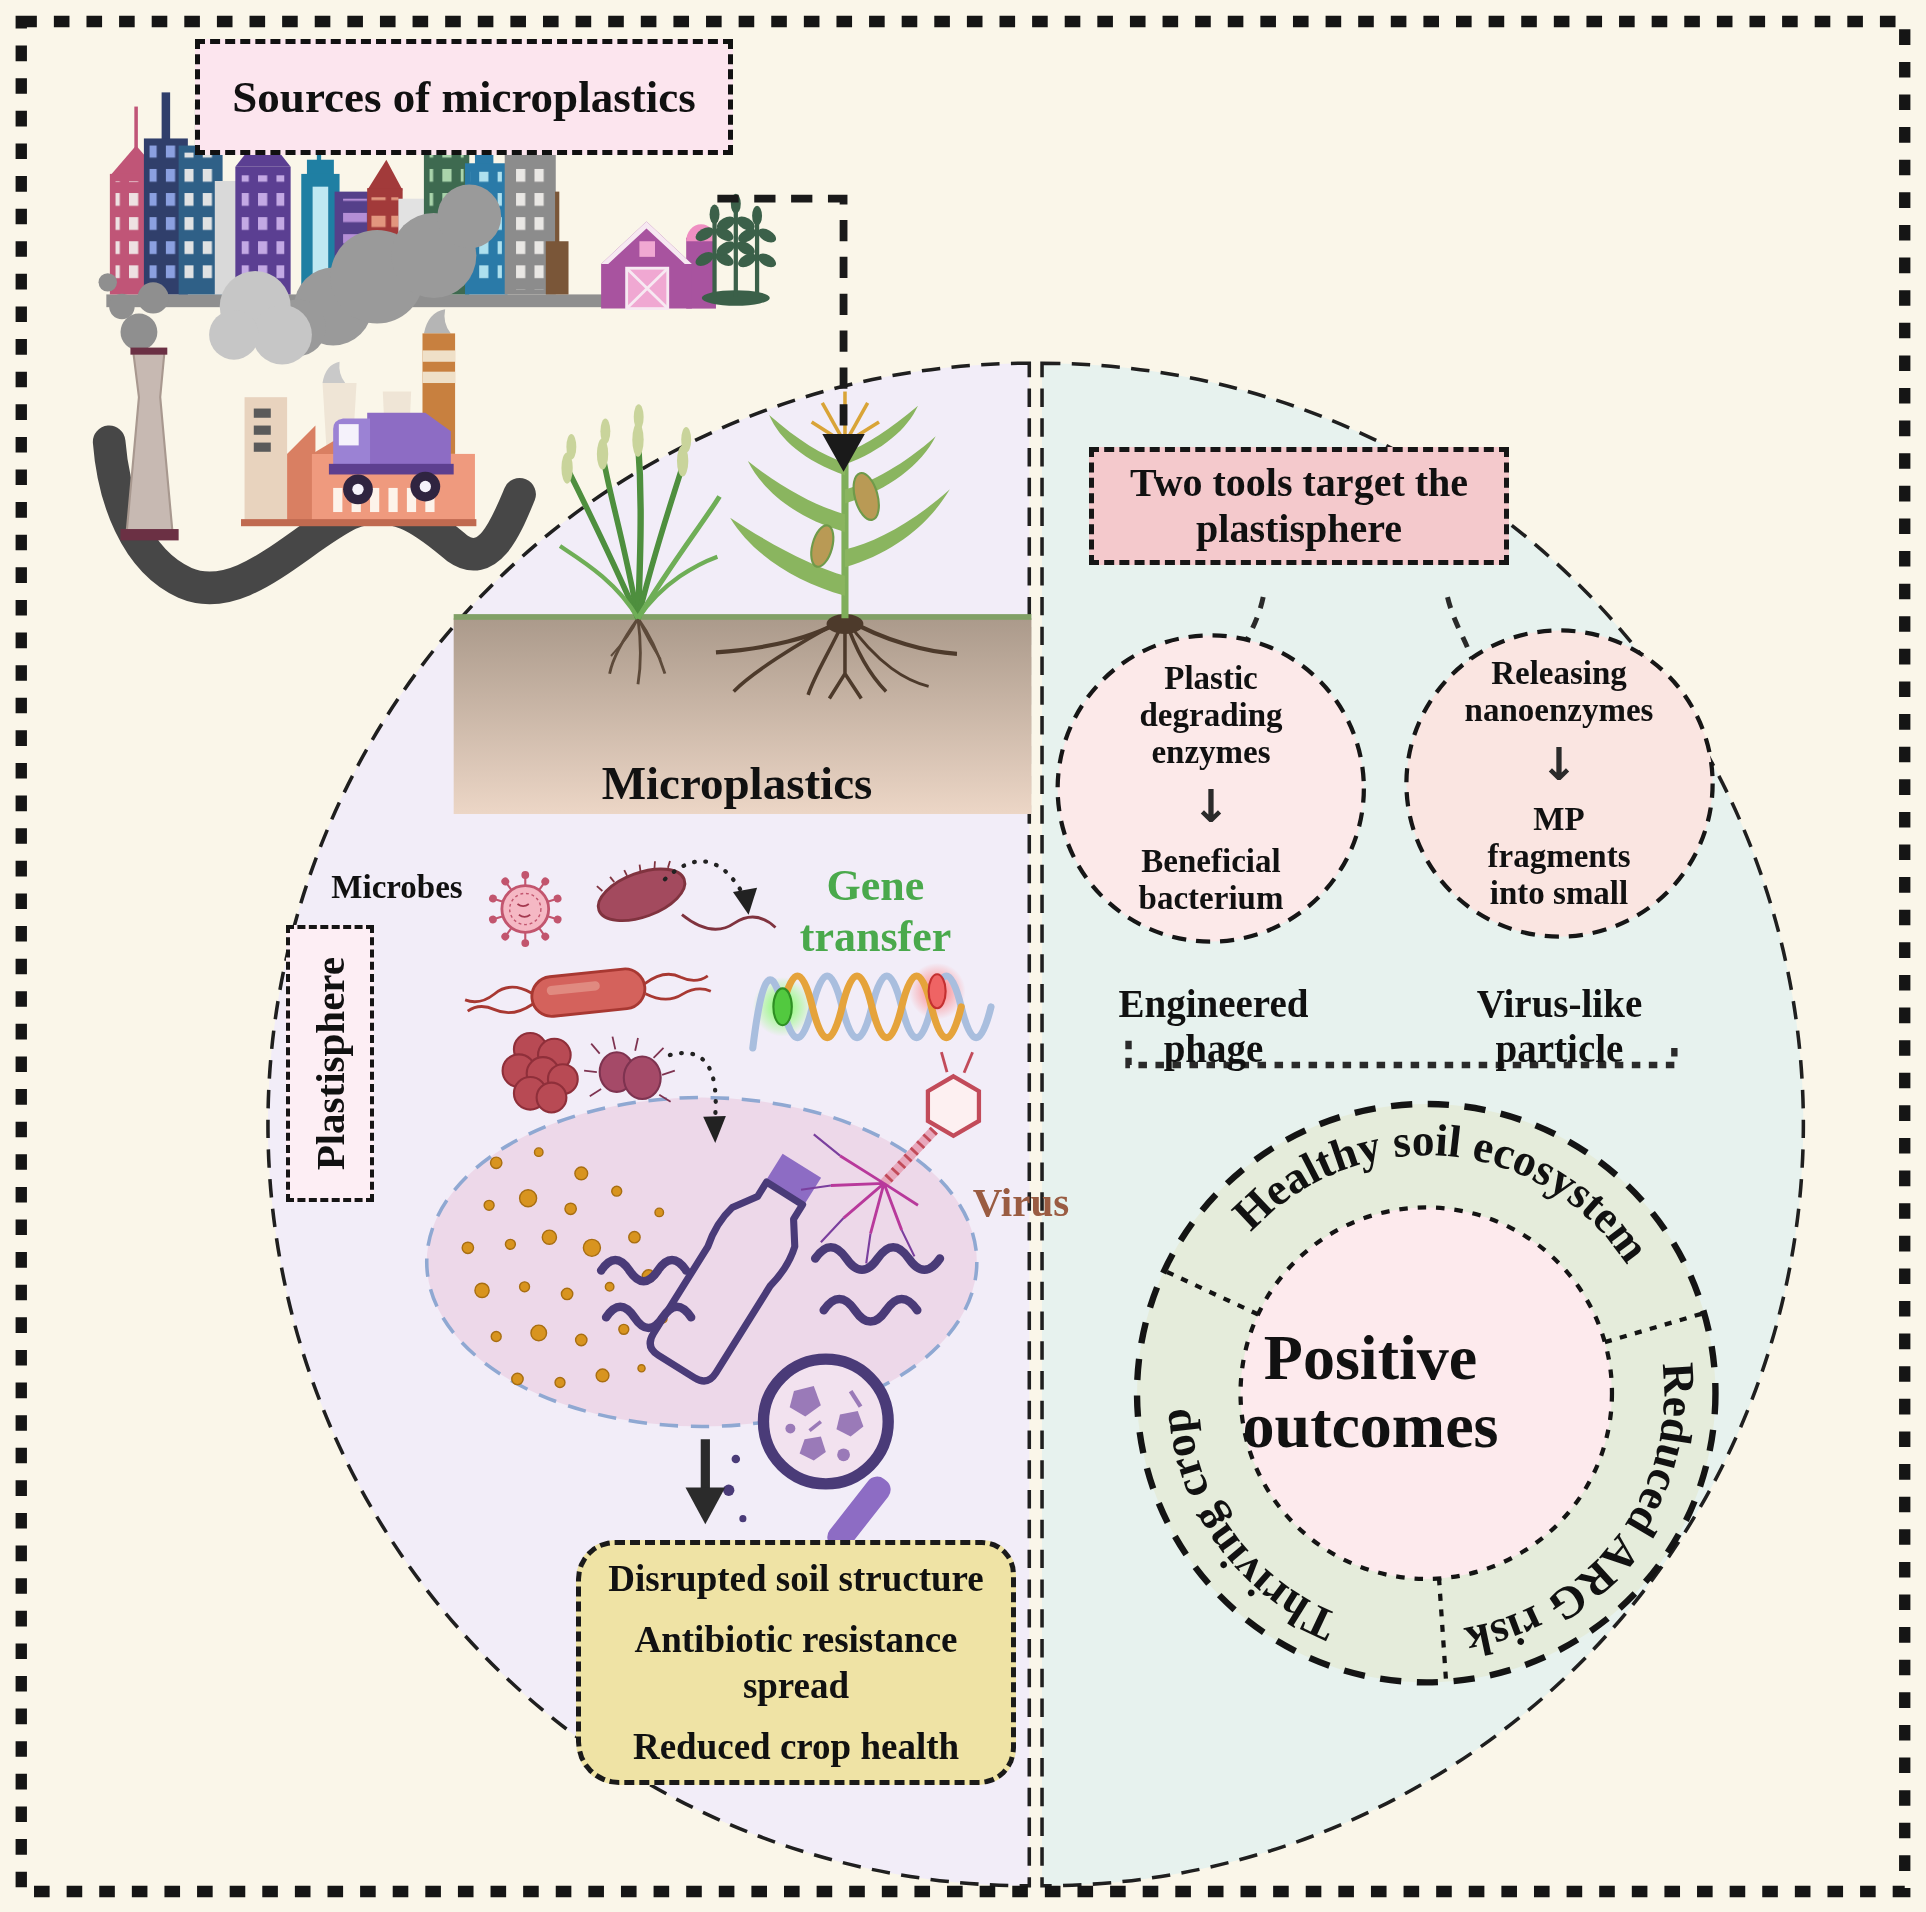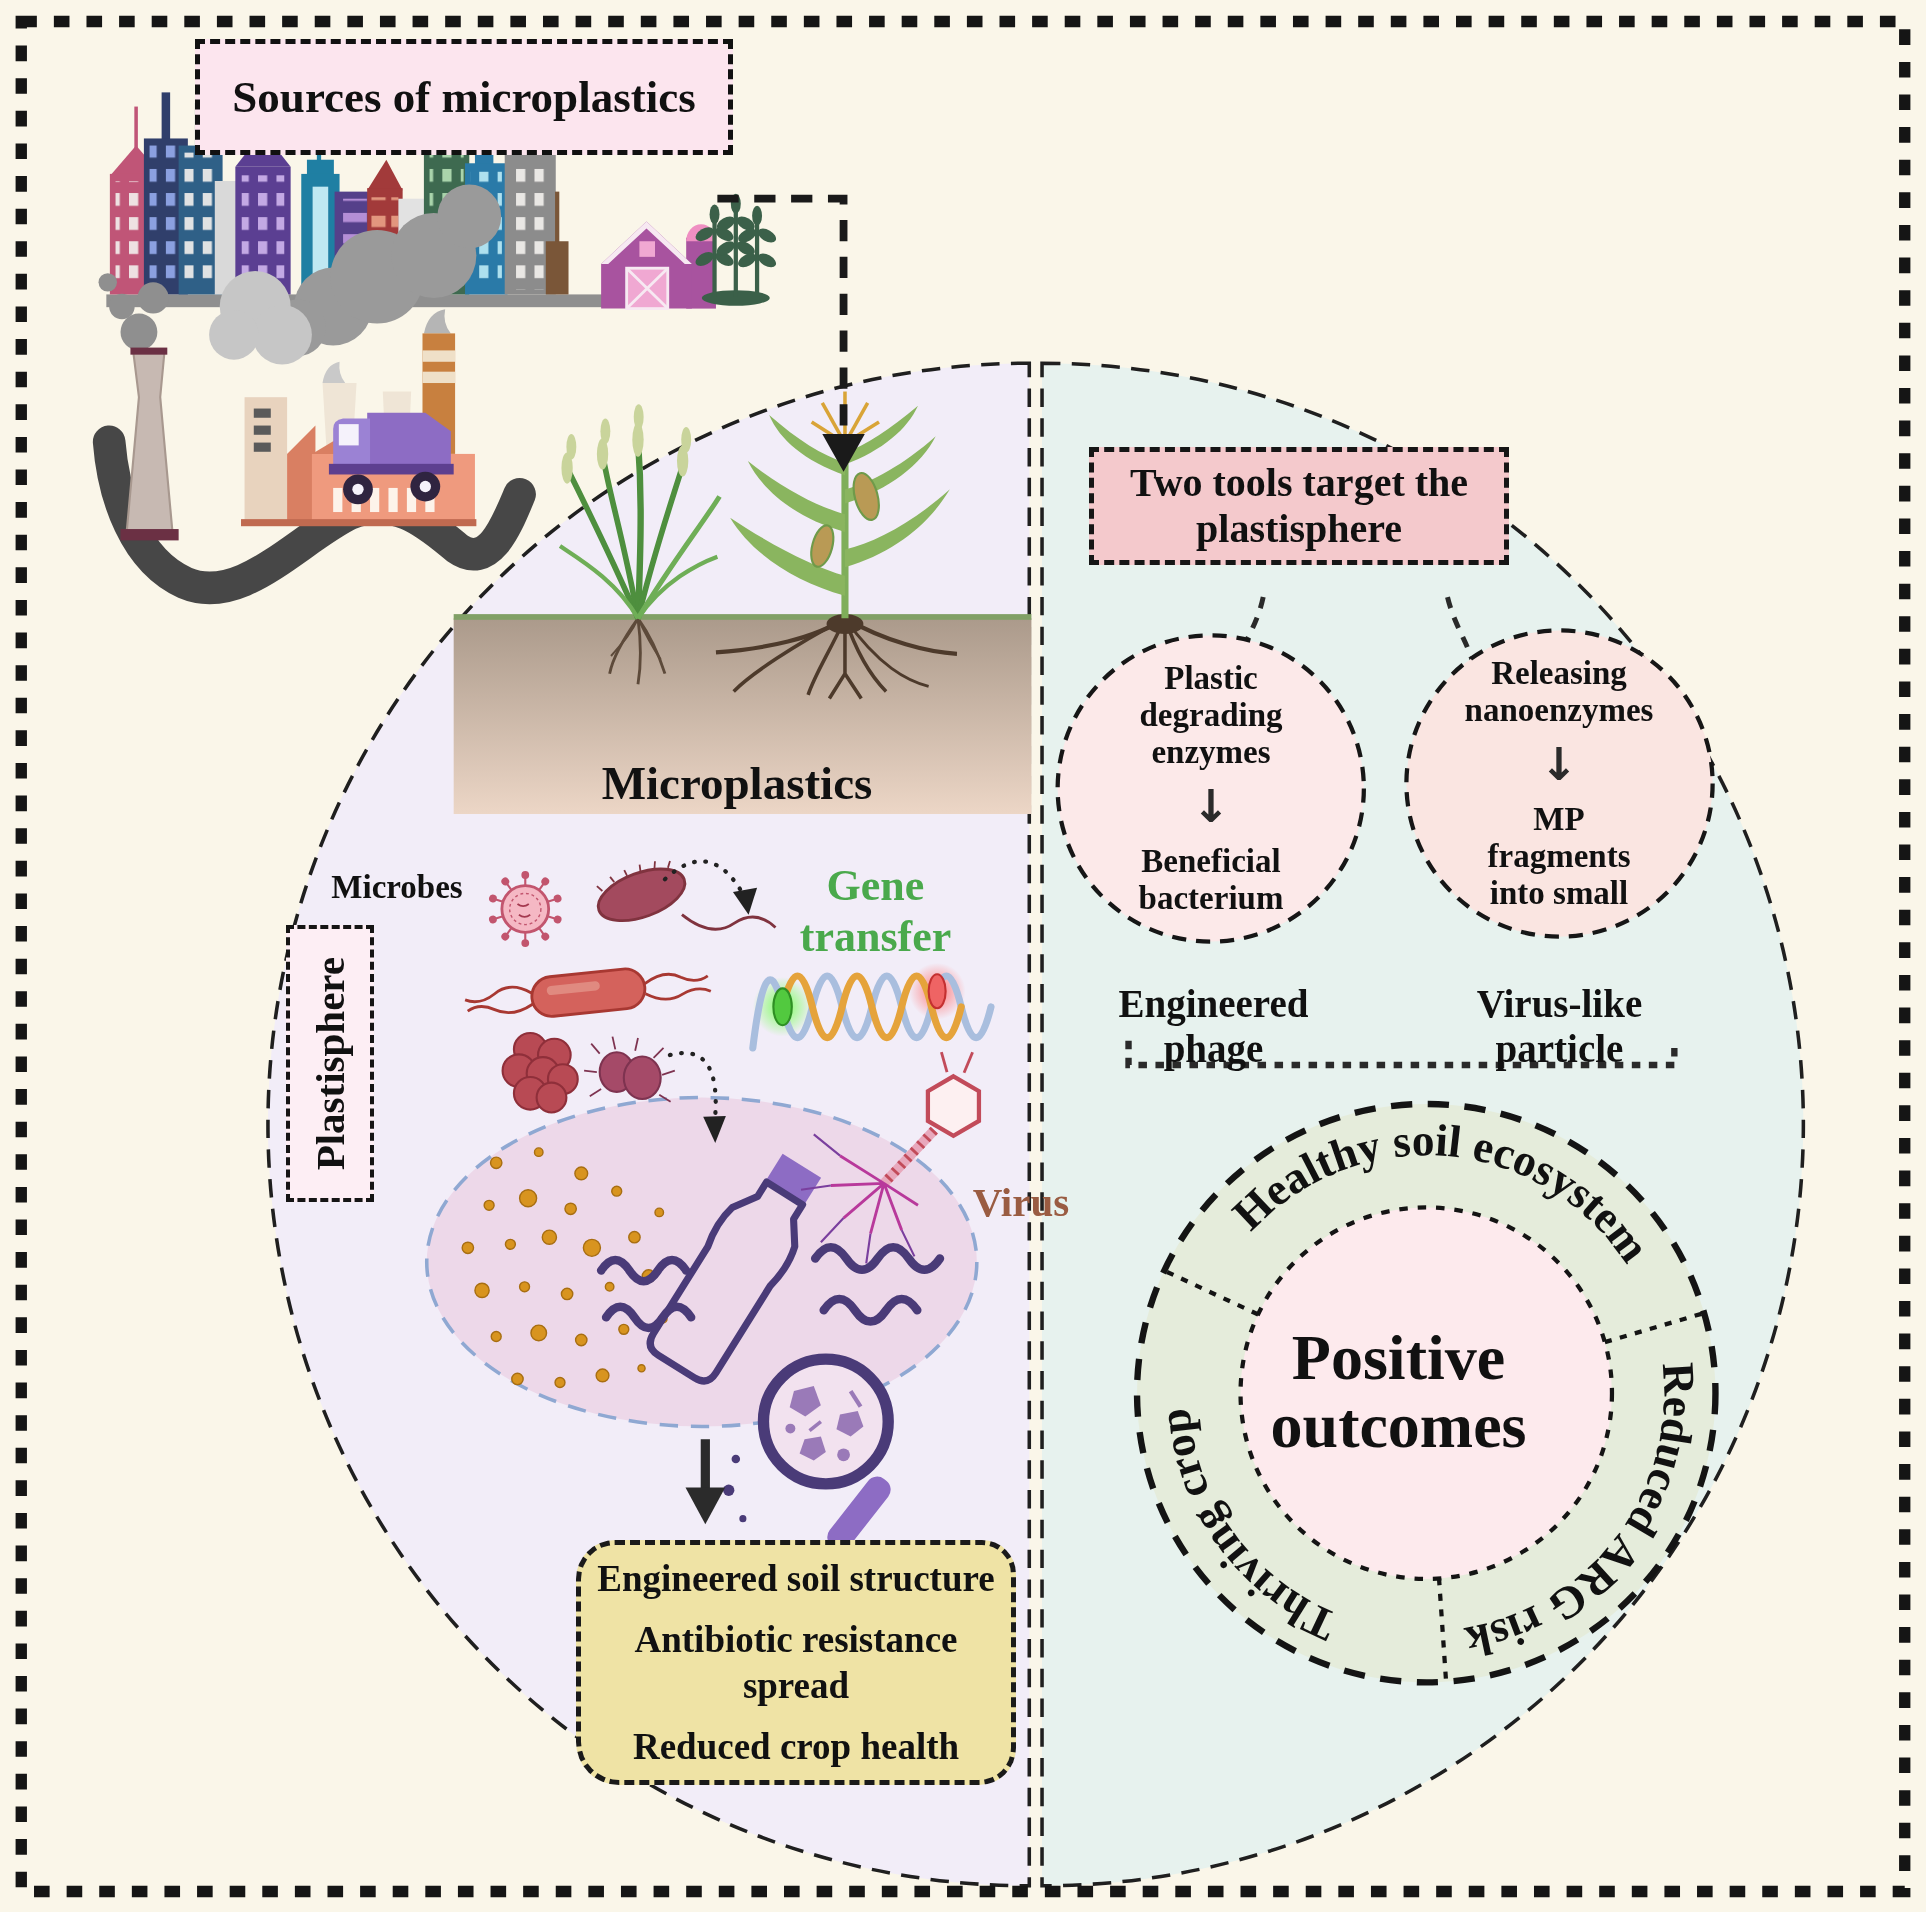--- a/index.html
+++ b/index.html
@@ -28,21 +28,21 @@
   #tools-box{left:1053px;top:447px;width:420px;height:118px;background:#f4c9cc;
              border:5.7px dashed #161616;box-sizing:border-box;font-size:40px;line-height:1.15;padding:0 8.5px;margin-left:36px;}
   .tool-text{width:306px;height:269px;}
   #tool1-text{left:1058px;top:654px;}
   #tool2-text{left:1406px;top:649px;text-align:center;}
   .tool-text .step{font-size:33px;line-height:1.12;width:198px;font-weight:bold;}
   .tool-arrow{font-family:"DejaVu Sans",sans-serif;font-size:45px;font-weight:bold;line-height:.9;color:#2b2b2b;}
   .caption{font-size:39px;line-height:1.15;}
   #caption1{left:1100px;top:977px;width:227px;height:99px;}
   #caption2{left:1446px;top:977px;width:227px;height:99px;}
-  #positive-outcomes{left:1264px;top:1303px;width:269px;height:177px;font-size:64px;line-height:1.05;}
+  #positive-outcomes{left:1236px;top:1303px;width:269px;height:177px;font-size:64px;line-height:1.05;}
   .ring-text{font-family:"Liberation Serif","DejaVu Serif",serif;font-weight:bold;font-size:64px;fill:#111;}
 </style>
 </head>
 <body>
 
 <div id="stage">
 
 <svg id="art" viewBox="0 0 2717 2698" xmlns="http://www.w3.org/2000/svg">
   <defs>
     <linearGradient id="soilG" x1="0" y1="0" x2="0" y2="1">
@@ -535,21 +535,21 @@
 <div id="plastisphere-box" class="abs serif center">
   <span>Plastisphere</span>
 </div>
 
 <div id="virus-label" class="abs serif center">
   <span>Virus</span>
 </div>
 
 
 <div id="impact-box" class="abs serif col">
-  <div>Engineered soil structure</div>
+  <div>Disrupted soil structure</div>
   <div>Antibiotic resistance spread</div>
   <div>Reduced crop health</div>
 </div>
 
 <div id="tools-box" class="abs serif center">
   <span>Two tools target the plastisphere</span>
 </div>
 
 <div id="tool1-text" class="abs col tool-text">
   <div class="step serif">Plastic degrading enzymes</div>

